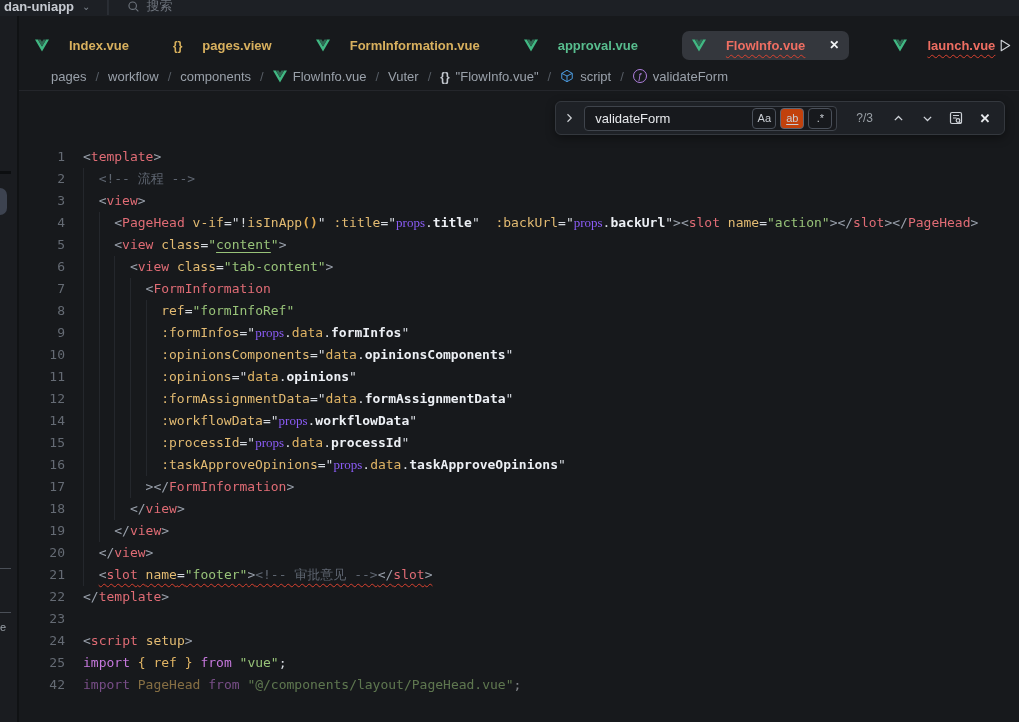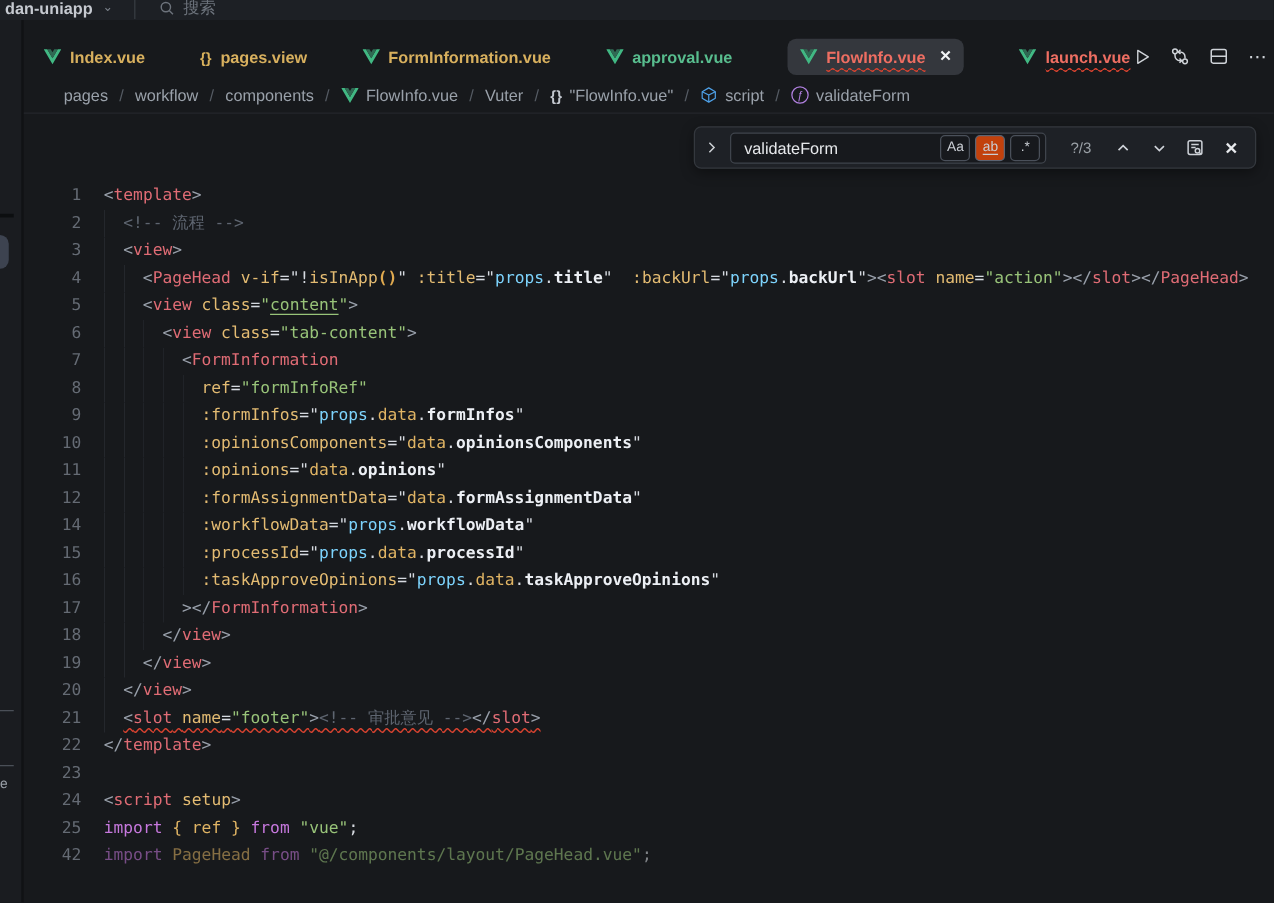--- a/index.html
+++ b/index.html
@@ -22,21 +22,21 @@
                 background:#3d4350; border-radius:7px; }
   .strip-notch { position:absolute; left:0; top:155px; width:11px; height:3px; background:#0c0e10; }
   .strip-hr { position:absolute; left:0; width:11px; height:1px; background:#4a4f57; }
   .strip-e { position:absolute; left:0; top:605px; color:#9ba1a9; font-size:11px; }
 
   .editor-pane { flex:1; display:flex; flex-direction:column; background:#17191c; min-width:0; }
 
   
   .tabbar { height:46px; display:flex; align-items:center; padding:12px 6px 0 16px; }
   .tabs { display:flex; align-items:center; gap:44px; flex:1; }
-  .tab { display:flex; align-items:center; gap:7px; font-size:13px; font-weight:600;
+  .tab { display:flex; align-items:center; gap:20px; font-size:13px; font-weight:600;
          color:#9aa0a8; cursor:pointer; white-space:nowrap; }
   .tab.active { background:#34373d; padding:7px 10px; border-radius:7px; }
   .tab-label.modified { color:#d8b05e; }
   .tab-label.added { color:#58bd8e; }
   .tab-label.error { color:#ee6e62; }
   .squig { text-decoration-line:underline; text-decoration-style:wavy;
            text-decoration-color:#d9422f; text-decoration-thickness:1px;
            text-underline-offset:4px; }
   .tab-close { color:#f2f4f6; font-weight:700; font-size:12px; margin-left:4px; cursor:pointer; }
   .tab-actions { display:flex; align-items:center; gap:13px; padding-right:0px; color:#cfd3d8; }
@@ -65,21 +65,21 @@
          box-shadow:inset 1px 0 0 #24272c; }
   .dim { opacity:.55; }
   .tk-br { color:#99a0ab; }
   .tk-tag { color:#e06c75; }
   .tk-at { color:#e3bb72; }
   .tk-q  { color:#d6dae0; }
   .tk-ws { color:#d6dae0; }
   .tk-st { color:#98c379; }
   .tk-stu { color:#98c379; text-decoration:underline; text-decoration-color:#98c379;
             text-underline-offset:3px; }
-  .tk-bl { color:#7dd3fc; }
+  .tk-bl { color:#8b5cf6;font-family:Liberation Serif, serif; }
   .tk-gd { color:#e0b464; }
   .tk-pr { color:#eceff4; font-weight:700; }
   .tk-cm { color:#5e6570; }
   .tk-pu { color:#c678dd; }
   .tk-pa { color:#dfa94f; font-weight:700; }
 
   
   .findwidget { position:absolute; top:10px; right:14px; height:34px; display:flex;
                 align-items:center; gap:9px; padding:0 9px 0 7px; background:#1e2126;
                 border:1px solid #34383e; border-radius:6px;

